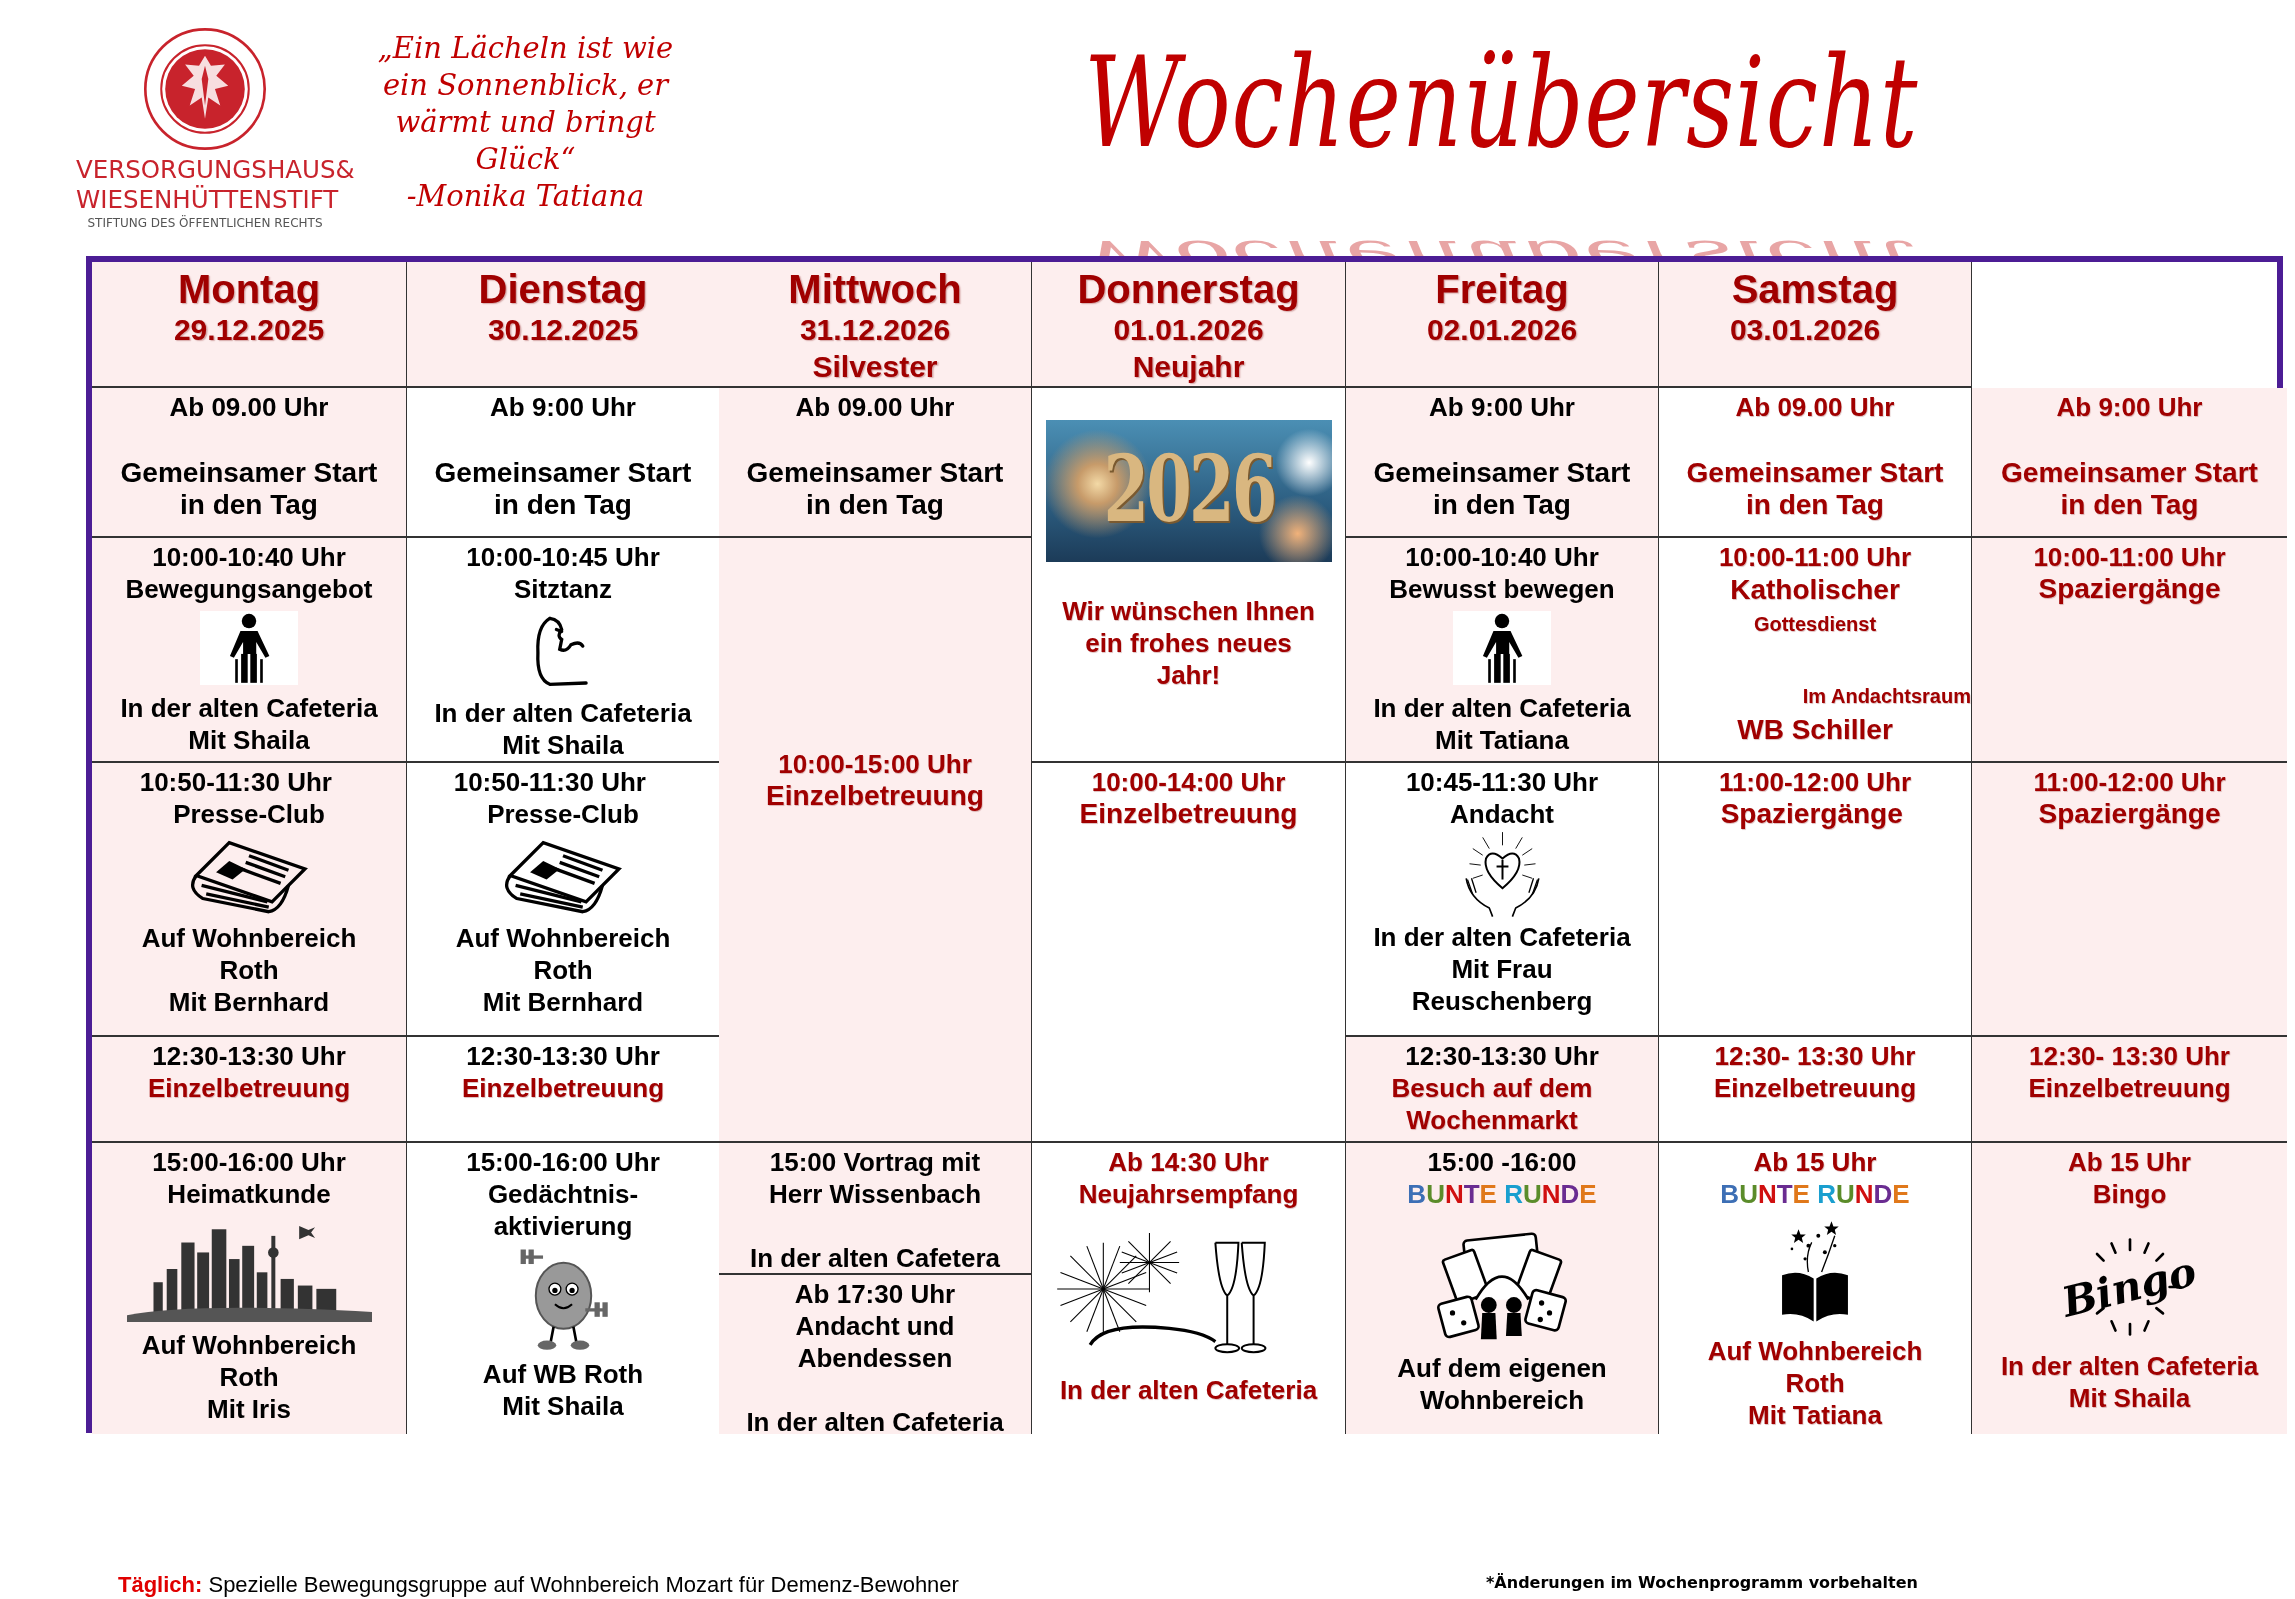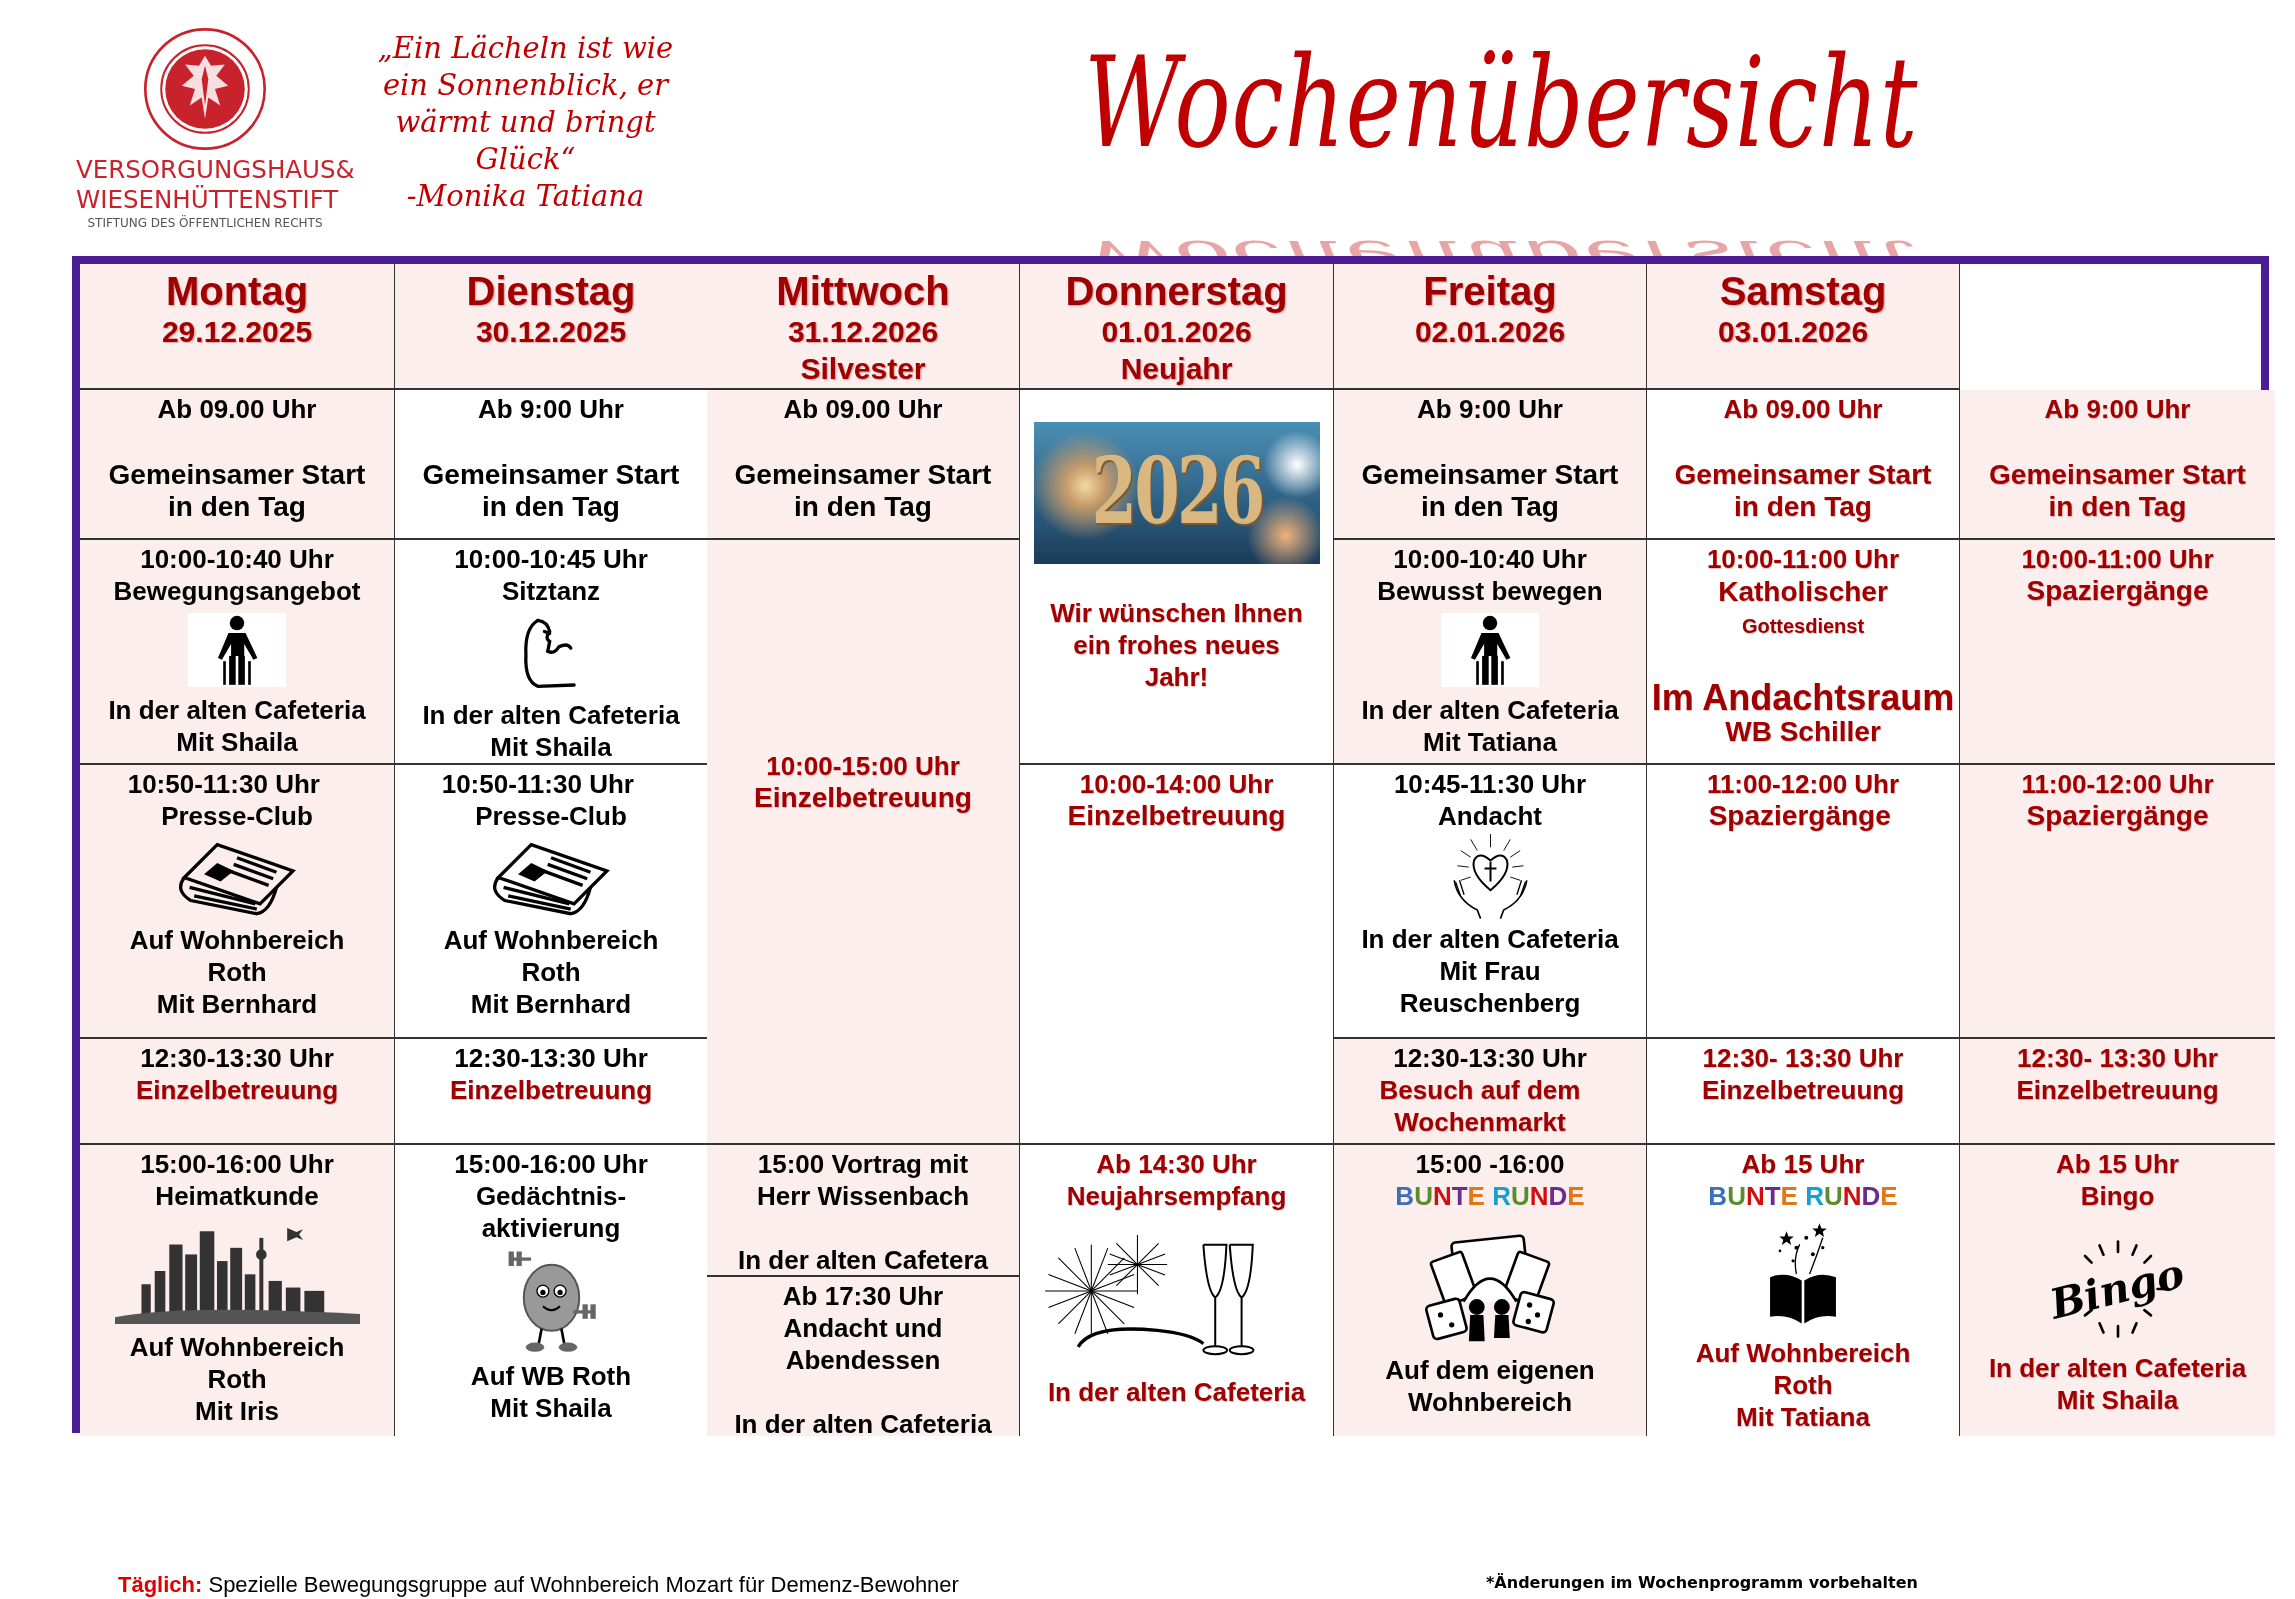--- a/index.html
+++ b/index.html
@@ -11,21 +11,21 @@
   .logo-line1 { top: 129px; }
   .logo-line2 { top: 159px; }
   .logo-line3 { position: absolute; left: 0; top: 190px; width: 258px; text-align: center; color: #555; font-family: "DejaVu Sans", sans-serif; font-size: 12px; }
 
   .quote { position: absolute; left: 367px; top: 30px; width: 317px; text-align: center; color: #c00000; font-family: "DejaVu Serif", serif; font-style: italic; font-size: 29px; line-height: 37px; }
 
   .title-wrap { position: absolute; left: 1084px; top: 40px; width: 1190px; height: 172px; }
   .title { position: absolute; left: 0; top: 0; font-family: "DejaVu Serif", serif; font-style: italic; color: #c00000; font-size: 126px; line-height: 126px; transform: scaleX(0.74); transform-origin: left top; white-space: nowrap; letter-spacing: 1.3px; }
   .title-reflect { position: absolute; left: 0; top: 238px; font-family: "DejaVu Serif", serif; font-style: italic; color: #c00000; font-size: 126px; line-height: 126px; transform: scaleX(0.74) scaleY(-0.35); transform-origin: left top; white-space: nowrap; letter-spacing: 1.3px; opacity: 0.35; }
 
-  .grid { position: absolute; left: 72px; top: 256px; width: 2197px; height: 1177px; border: 8px solid #4c1d95; box-sizing: border-box; }
+  .grid { position: absolute; left: 86px; top: 256px; width: 2197px; height: 1177px; border: 6px solid #4c1d95; box-sizing: border-box; }
   .cell { position: absolute; box-sizing: border-box; border-right: 1.3px solid #333; border-bottom: 2px solid #333; text-align: center; font-weight: bold; font-size: 26px; line-height: 32px; color: #000; overflow: hidden; }
   .pink { background: #fdeeee; }
   .white { background: #ffffff; }
   .red { color: #a00000; text-shadow: 0.7px 0.7px 0.7px rgba(120,0,0,0.25); }
   .hdr .day { font-size: 40px; line-height: 44px; margin-top: 5.3px; color: #a00000; text-shadow: 1.3px 1.3px 1.3px rgba(120,0,0,0.3); }
   .hdr .date { font-size: 30px; line-height: 37px; color: #a00000; text-shadow: 1.3px 1.3px 1.3px rgba(120,0,0,0.3); }
   .line { display: block; }
   .gap-s { height: 32px; }
   .icon-box { display: flex; justify-content: center; align-items: center; margin: 6.6px auto; }
   .bunte span { display: inline-block; }
@@ -401,21 +401,21 @@
     <span class="line red" style="margin-top:2.6px;">Ab 09.00 Uhr</span>
     <div class="gap-s"></div>
     <span class="line red" style="margin-top:2.6px;font-size:28px;">Gemeinsamer Start</span>
     <span class="line red" style="font-size:28px;">in den Tag</span>
   </div>
   <div class="cell white" style="left:1567px;top:276px;width:313px;height:225px;">
     <span class="line red" style="margin-top:2.6px;">10:00-11:00 Uhr</span>
     <span class="line red" style="font-size:28px;line-height:34px;">Katholischer</span>
     <span class="line red" style="font-size:20px;line-height:34px;">Gottesdienst</span>
     <div style="height:38px;"></div>
-    <span class="line red" style="font-size:36px;line-height:34px;">Im Andachtsraum</span>
+    <span class="line red" style="font-size:20px;line-height:34px;text-align:right;">Im Andachtsraum</span>
     <span class="line red" style="font-size:28px;line-height:34px;">WB Schiller</span>
   </div>
   <div class="cell white" style="left:1567px;top:501px;width:313px;height:274px;">
     <span class="line red" style="margin-top:2.6px;">11:00-12:00 Uhr</span>
     <span class="line red" style="font-size:28px;padding-right:6.6px;">Spaziergänge</span>
   </div>
   <div class="cell white" style="left:1567px;top:775px;width:313px;height:106px;">
     <span class="line red" style="margin-top:2.6px;">12:30- 13:30 Uhr</span>
     <span class="line red">Einzelbetreuung</span>
   </div>

